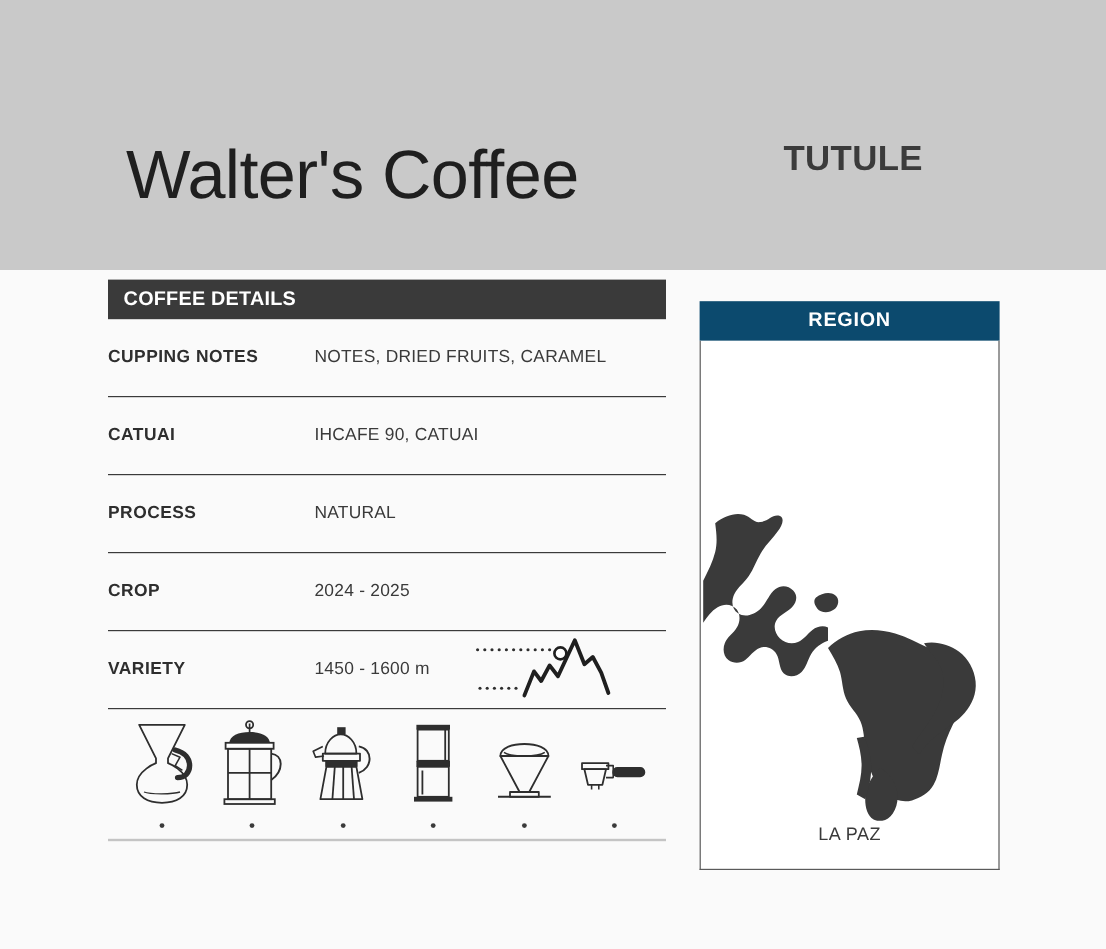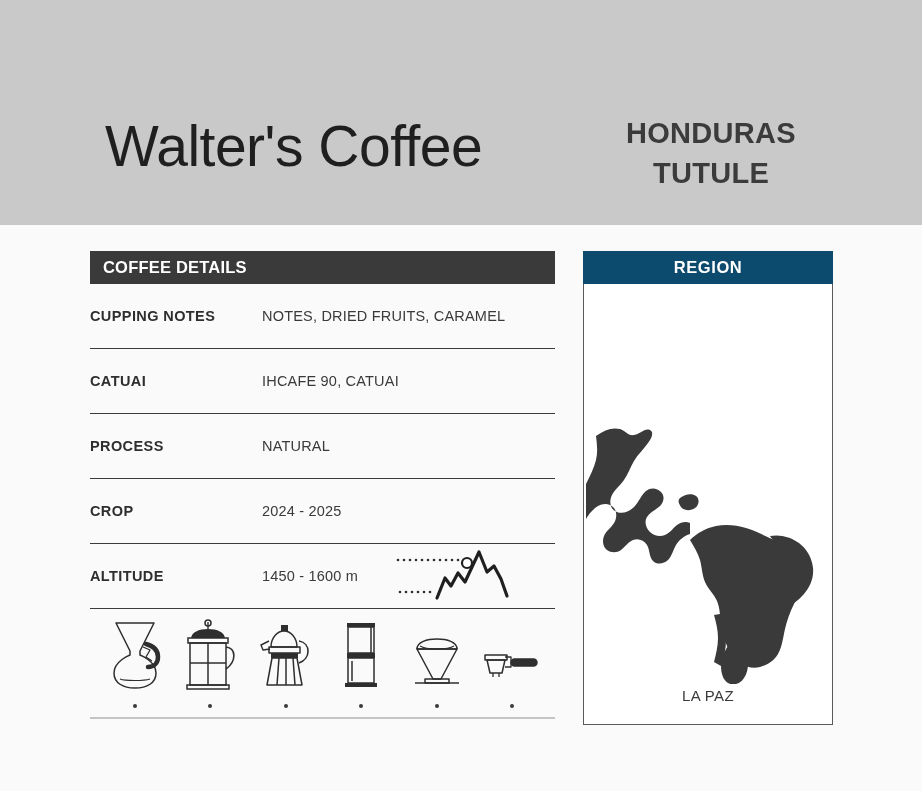--- a/index.html
+++ b/index.html
@@ -23,21 +23,21 @@
   }
   .origin-block{
     position:absolute;left:585px;top:113px;width:252px;
     text-align:center;line-height:1.38;
   }
   .origin-country,.origin-farm{
     display:block;font-size:29px;font-weight:700;color:#3b3b3b;
     letter-spacing:0.3px;
   }
   
-  .details-card{position:absolute;left:90px;top:251px;width:465px;}
+  .details-card{position:absolute;left:90px;top:233px;width:465px;}
   .card-bar{
     height:33px;background:#3a3a3a;display:flex;align-items:center;
   }
   .card-bar-title{
     color:#fff;font-size:16.5px;font-weight:700;letter-spacing:0.2px;
     padding-left:13px;
   }
   .detail-row{
     position:relative;height:64px;display:flex;align-items:center;
     border-bottom:1.6px solid #3a3a3a;
@@ -83,21 +83,20 @@
   }
 </style>
 </head>
 <body>
 
 <div class="header-band"></div>
 
 <div class="brand-title">Walter's Coffee</div>
 
 <div class="origin-block">
-  <span class="origin-country">HONDURAS</span>
   <span class="origin-farm">TUTULE</span>
 </div>
 
 <div class="details-card">
 
   <div class="card-bar">
     <span class="card-bar-title">COFFEE DETAILS</span>
   </div>
 
   <div class="detail-row">
@@ -114,21 +113,21 @@
     <span class="row-label">PROCESS</span>
     <span class="row-value">NATURAL</span>
   </div>
 
   <div class="detail-row">
     <span class="row-label">CROP</span>
     <span class="row-value">2024 - 2025</span>
   </div>
 
   <div class="detail-row">
-    <span class="row-label">ALTITUDE</span>
+    <span class="row-label">VARIETY</span>
     <span class="row-value">1450 - 1600 m</span>
     <span class="altitude-graphic">
       <svg width="118" height="56" viewBox="0 0 118 56">
         <g stroke="#2e2e2e" stroke-width="2.6" stroke-linecap="round" fill="none">
           <line x1="3" y1="14" x2="3" y2="14"></line>
           <line x1="9" y1="14" x2="9" y2="14"></line>
           <line x1="15" y1="14" x2="15" y2="14"></line>
           <line x1="21" y1="14" x2="21" y2="14"></line>
           <line x1="27" y1="14" x2="27" y2="14"></line>
           <line x1="33" y1="14" x2="33" y2="14"></line>

